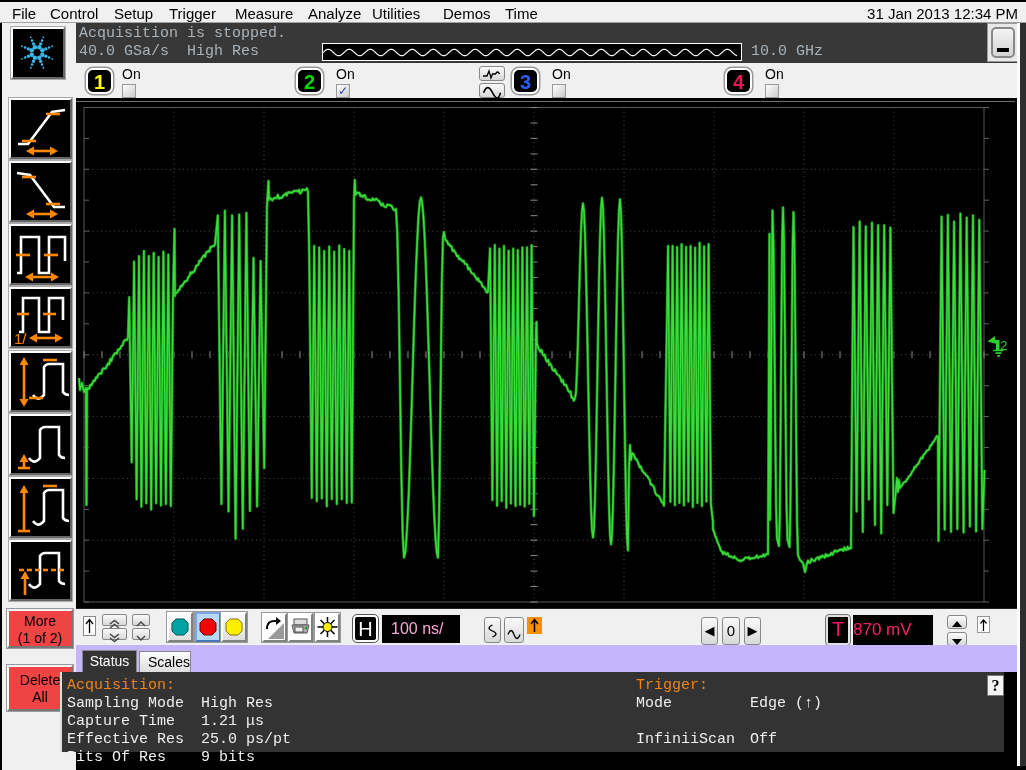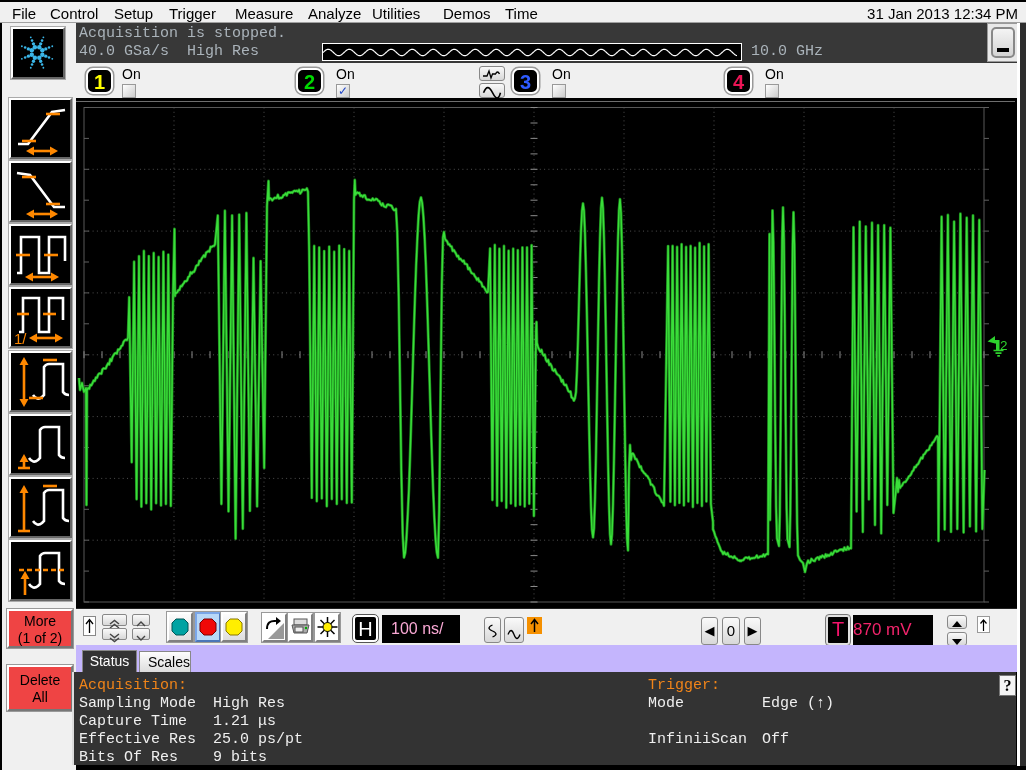--- a/index.html
+++ b/index.html
@@ -19,21 +19,21 @@
  font-family:"Liberation Mono",monospace;font-size:15px}
 .chrow{left:76px;top:63px;width:950px;height:37px;background:#f0f0f0;border-bottom:2px solid #000}
 .chbtn{position:absolute;top:5px;width:27px;height:26px;background:#000;border:2px solid #fff;
  box-shadow:0 0 0 1.5px #999;border-radius:7px;text-align:center;font-weight:bold;font-size:20px;line-height:25px}
 .on{position:absolute;top:3px;font-size:14px;color:#000}
 .cb{position:absolute;top:21px;width:14px;height:14px;background:linear-gradient(135deg,#fff,#ccc);
  border:1px solid #999}
 .scope{left:76px;top:100px;width:941px;height:508px;background:#000}
 .ctrlbar{left:76px;top:608px;width:950px;height:37px;background:#f0f0f0;border-top:1px solid #222}
 .tabrow{left:76px;top:645px;width:950px;height:27px;background:#c4b5fd}
-.panel{left:72px;top:672px;width:944px;height:93px;background:#333;border-left:2px solid #ddd;
+.panel{left:60px;top:672px;width:944px;height:80px;background:#333;border-left:2px solid #ddd;
  color:#efefef;font-family:"Liberation Mono",monospace;font-size:15px}
 .panel div{position:absolute;white-space:pre}
 .blackfield{position:absolute;background:#000;color:#eee;font-size:16px}
 .smallbtn{position:absolute;background:linear-gradient(#fafafa,#d8d8d8);border:1px solid #888;
  border-radius:3px}
 .tbtn{position:absolute;background:linear-gradient(#fcfcfc,#dedede);border:2px solid;
  border-color:#fff #808080 #808080 #fff;outline:1px solid #999}
 .rightedge{left:1017px;top:23px;width:9px;height:747px;background:#2e2e2e;
  border-left:3px solid #fff}
 .botedge{left:76px;top:766px;width:950px;height:4px;background:#000}

